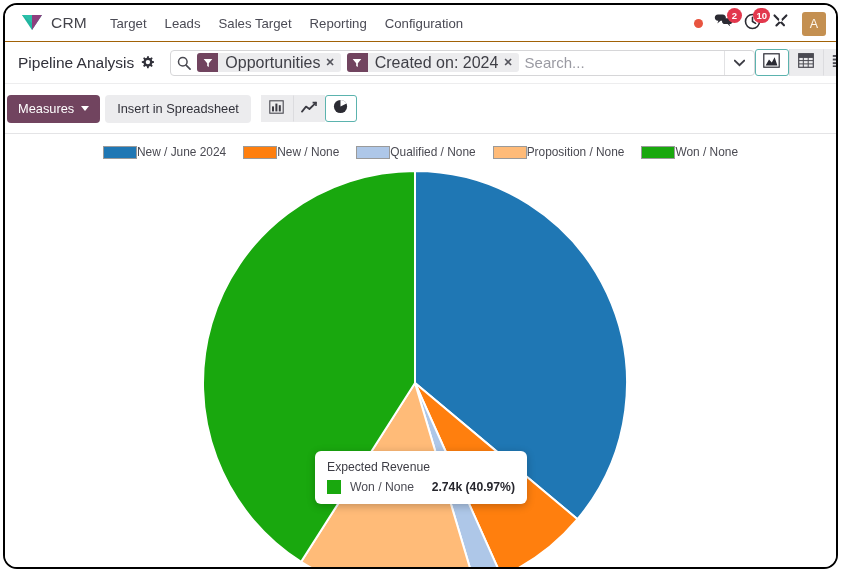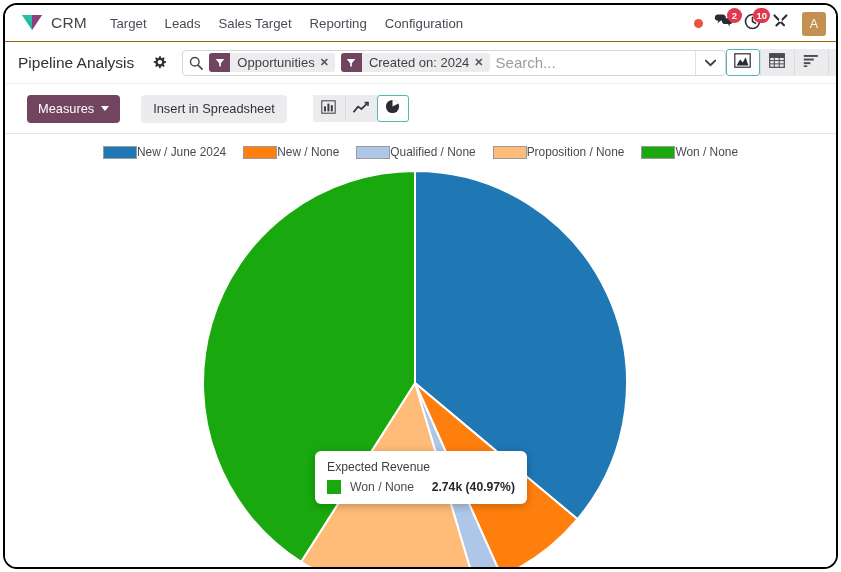--- a/index.html
+++ b/index.html
@@ -57,21 +57,21 @@
     cursor: pointer; margin-left: 2px;
   }
   
   #control-panel {
     position: absolute; left: 0; top: 37px; right: 0;
     height: 42px; background: #ffffff;
     display: flex; align-items: center; padding: 0 10px 0 13px;
     border-bottom: 1px solid #ededee;
   }
   #breadcrumb {
-    display: flex; gap: 19px;
+    display: flex; gap: 7px;
     margin-right: 16px; white-space: nowrap;
   }
   #page-title { font-size: 15.5px; color: #31313a; }
   #gear-icon { cursor: pointer; display: flex; align-items: center; }
   
   #searchview {
     flex: 0 0 500px; height: 26px;
     background: #ffffff; border: 1px solid #d6d6d8;
     border-radius: 4px; display: flex; align-items: center;
     padding-left: 6px; position: relative;
@@ -80,21 +80,21 @@
   .facet {
     display: flex; align-items: center; height: 19px;
     background: #ececee; border-radius: 3px; margin-right: 6px;
     overflow: hidden; cursor: pointer; flex: 0 0 auto;
   }
   .facet-icon {
     width: 21px; height: 19px; background: #71445f;
     display: flex; align-items: center; justify-content: center;
   }
   .facet-label {
-    font-size: 13px; color: #3f3f46; padding: 0 5px 0 7px;
+    font-size: 16px; color: #3f3f46; padding: 0 5px 0 7px;
     white-space: nowrap;
     text-align: right;
   }
   .facet-close {
     font-size: 11px; color: #55555d; padding-right: 6px;
     font-weight: 700; cursor: pointer;
   }
   #search-input {
     flex: 1; border: none; outline: none; height: 22px;
     font-size: 15px; color: #6d28d9;
@@ -118,21 +118,21 @@
     cursor: pointer;
   }
   .view-btn + .view-btn { border-left: 1px solid #dcdcdf; }
   .view-btn.active {
     background: #ffffff; border: 1.4px solid #5bb3ae; border-radius: 3px;
   }
   
   #toolbar {
     position: absolute; left: 0; top: 79px; right: 0;
     height: 50px; background: #ffffff;
-    display: flex; align-items: center; padding-left: 22px; gap: 21px;
+    display: flex; align-items: center; padding-left: 2px; gap: 5px;
     border-bottom: 1px solid #e4e4e6;
   }
   #measures-btn {
     height: 28px; background: #71445f; color: #ffffff;
     border: none; border-radius: 4px; padding: 0 11px;
     font-size: 12.8px; font-family: "Liberation Sans", sans-serif;
     display: flex; align-items: center; gap: 7px; cursor: pointer;
   }
   .caret-down {
     width: 0; height: 0; border-left: 4px solid transparent;

